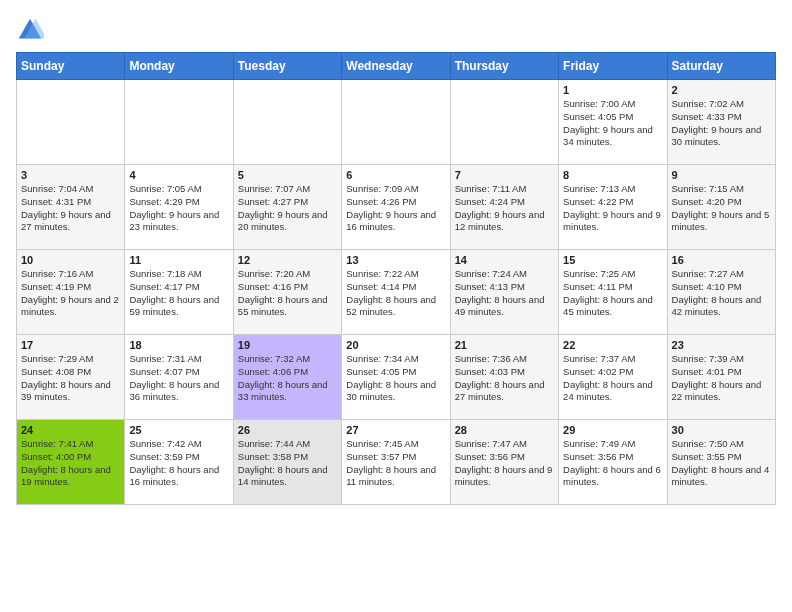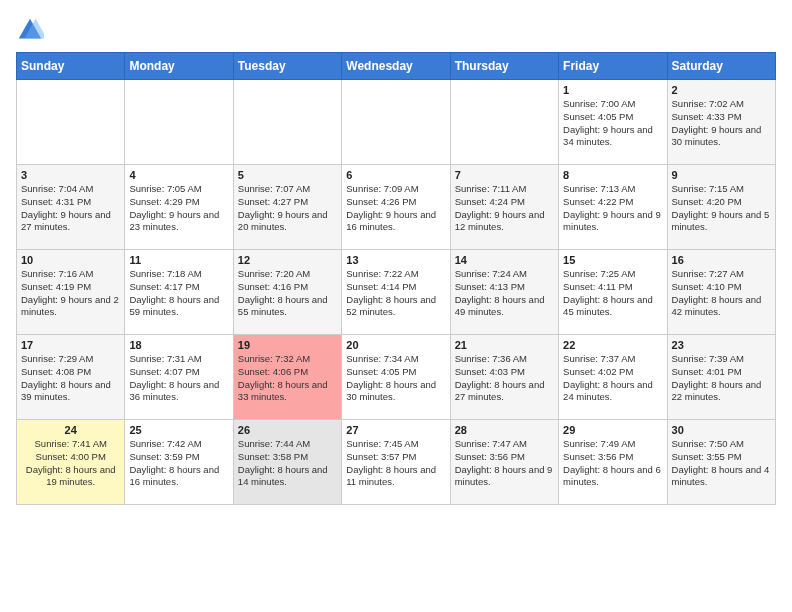--- a/index.html
+++ b/index.html
@@ -255,21 +255,21 @@
 Daylight: 8 hours
 and 39 minutes.</div>
         </td>
         <td style="background: rgb(255, 255, 255);">
           <span class="day-num">18</span>
           <div class="day-info">Sunrise: 7:31 AM
 Sunset: 4:07 PM
 Daylight: 8 hours
 and 36 minutes.</div>
         </td>
-        <td style="background: #fca5a5;">
+        <td style="background: #c4b5fd;">
           <span class="day-num">19</span>
           <div class="day-info">Sunrise: 7:32 AM
 Sunset: 4:06 PM
 Daylight: 8 hours
 and 33 minutes.</div>
         </td>
         <td style="background: rgb(255, 255, 255);">
           <span class="day-num">20</span>
           <div class="day-info">Sunrise: 7:34 AM
 Sunset: 4:05 PM
@@ -292,21 +292,21 @@
         </td>
         <td style="background: rgb(245, 245, 245);">
           <span class="day-num">23</span>
           <div class="day-info">Sunrise: 7:39 AM
 Sunset: 4:01 PM
 Daylight: 8 hours
 and 22 minutes.</div>
         </td>
       </tr>
       <tr>
-        <td style="background: #fef9c3; text-align: center;">
+        <td style="background: #84cc16;">
           <span class="day-num">24</span>
           <div class="day-info">Sunrise: 7:41 AM
 Sunset: 4:00 PM
 Daylight: 8 hours
 and 19 minutes.</div>
         </td>
         <td style="background: rgb(255, 255, 255);">
           <span class="day-num">25</span>
           <div class="day-info">Sunrise: 7:42 AM
 Sunset: 3:59 PM

